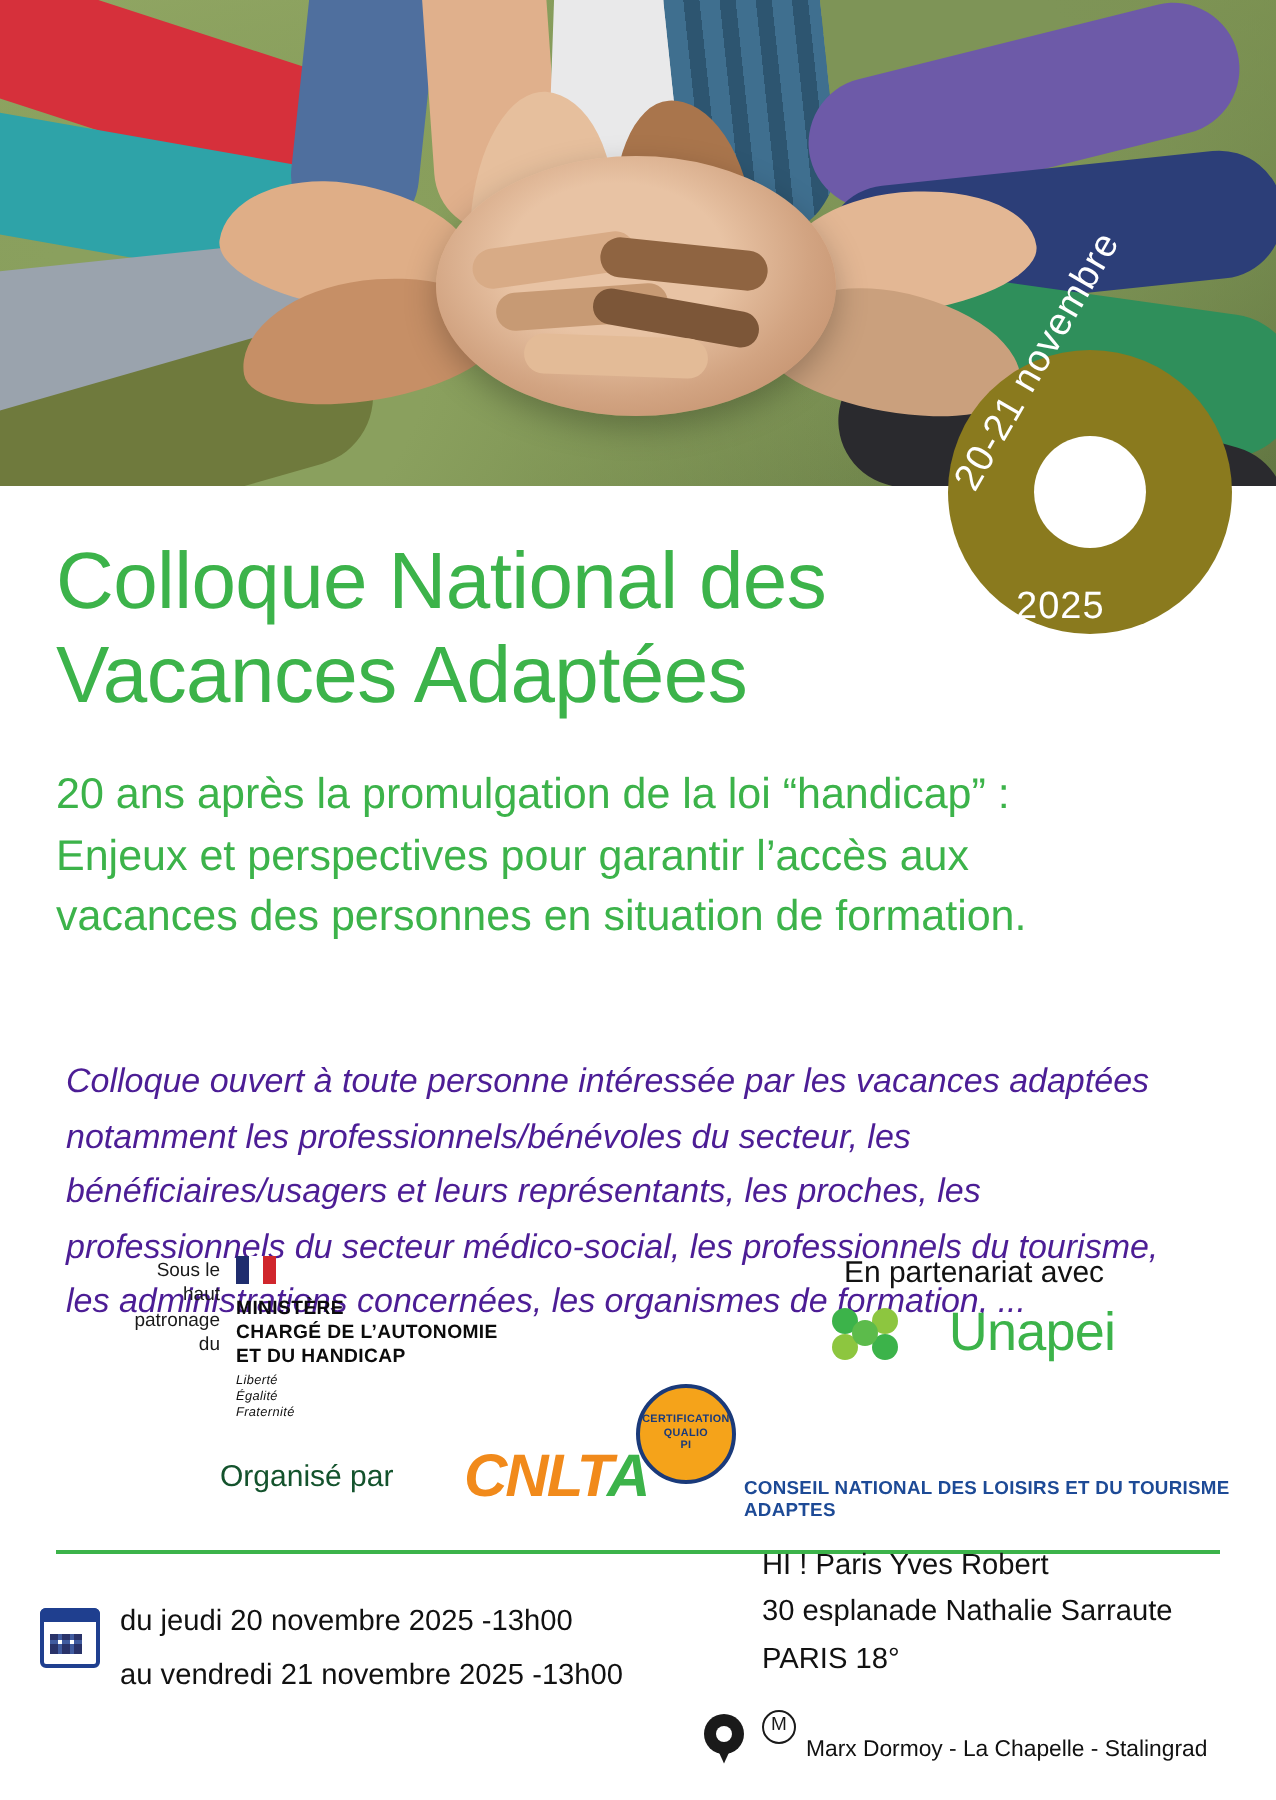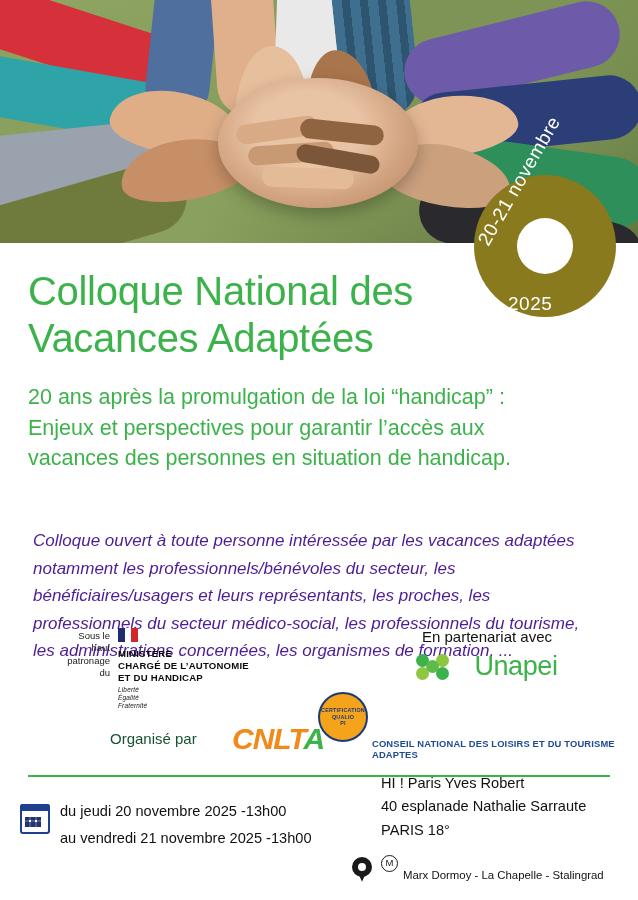--- a/index.html
+++ b/index.html
@@ -434,21 +434,21 @@
   </div>
 
   <div class="title">
     <div>Colloque National des</div>
     <div>Vacances Adaptées</div>
   </div>
 
   <div class="subtitle">
     <div>20 ans après la promulgation de la loi “handicap” :</div>
     <div>Enjeux et perspectives pour garantir l’accès aux</div>
-    <div>vacances des personnes en situation de handicap.</div>
+    <div>vacances des personnes en situation de formation.</div>
   </div>
 
   <div class="audience">Colloque ouvert à toute personne intéressée par les vacances adaptées notamment les professionnels/bénévoles du secteur, les bénéficiaires/usagers et leurs représentants, les proches, les professionnels du secteur médico-social, les professionnels du tourisme, les administrations concernées, les organismes de formation, ...</div>
 
   <div class="patronage">
     <div class="patronage-label">
       <div>Sous le</div>
       <div>haut patronage</div>
       <div>du</div>
     </div>
@@ -503,21 +503,21 @@
   </div>
 
   <div class="where">
     <span class="pin-icon">
       <span class="p-body"></span>
       <span class="p-tip"></span>
       <span class="p-hole"></span>
     </span>
     <div class="where-lines">
       <div>HI ! Paris Yves Robert</div>
-      <div>40 esplanade Nathalie Sarraute</div>
+      <div>30 esplanade Nathalie Sarraute</div>
       <div>PARIS 18°</div>
       <div class="metro-line">
         <span class="metro-icon">M</span>
         <div class="metro-text">Marx Dormoy - La Chapelle - Stalingrad</div>
       </div>
     </div>
   </div>
 
 </div>
 

